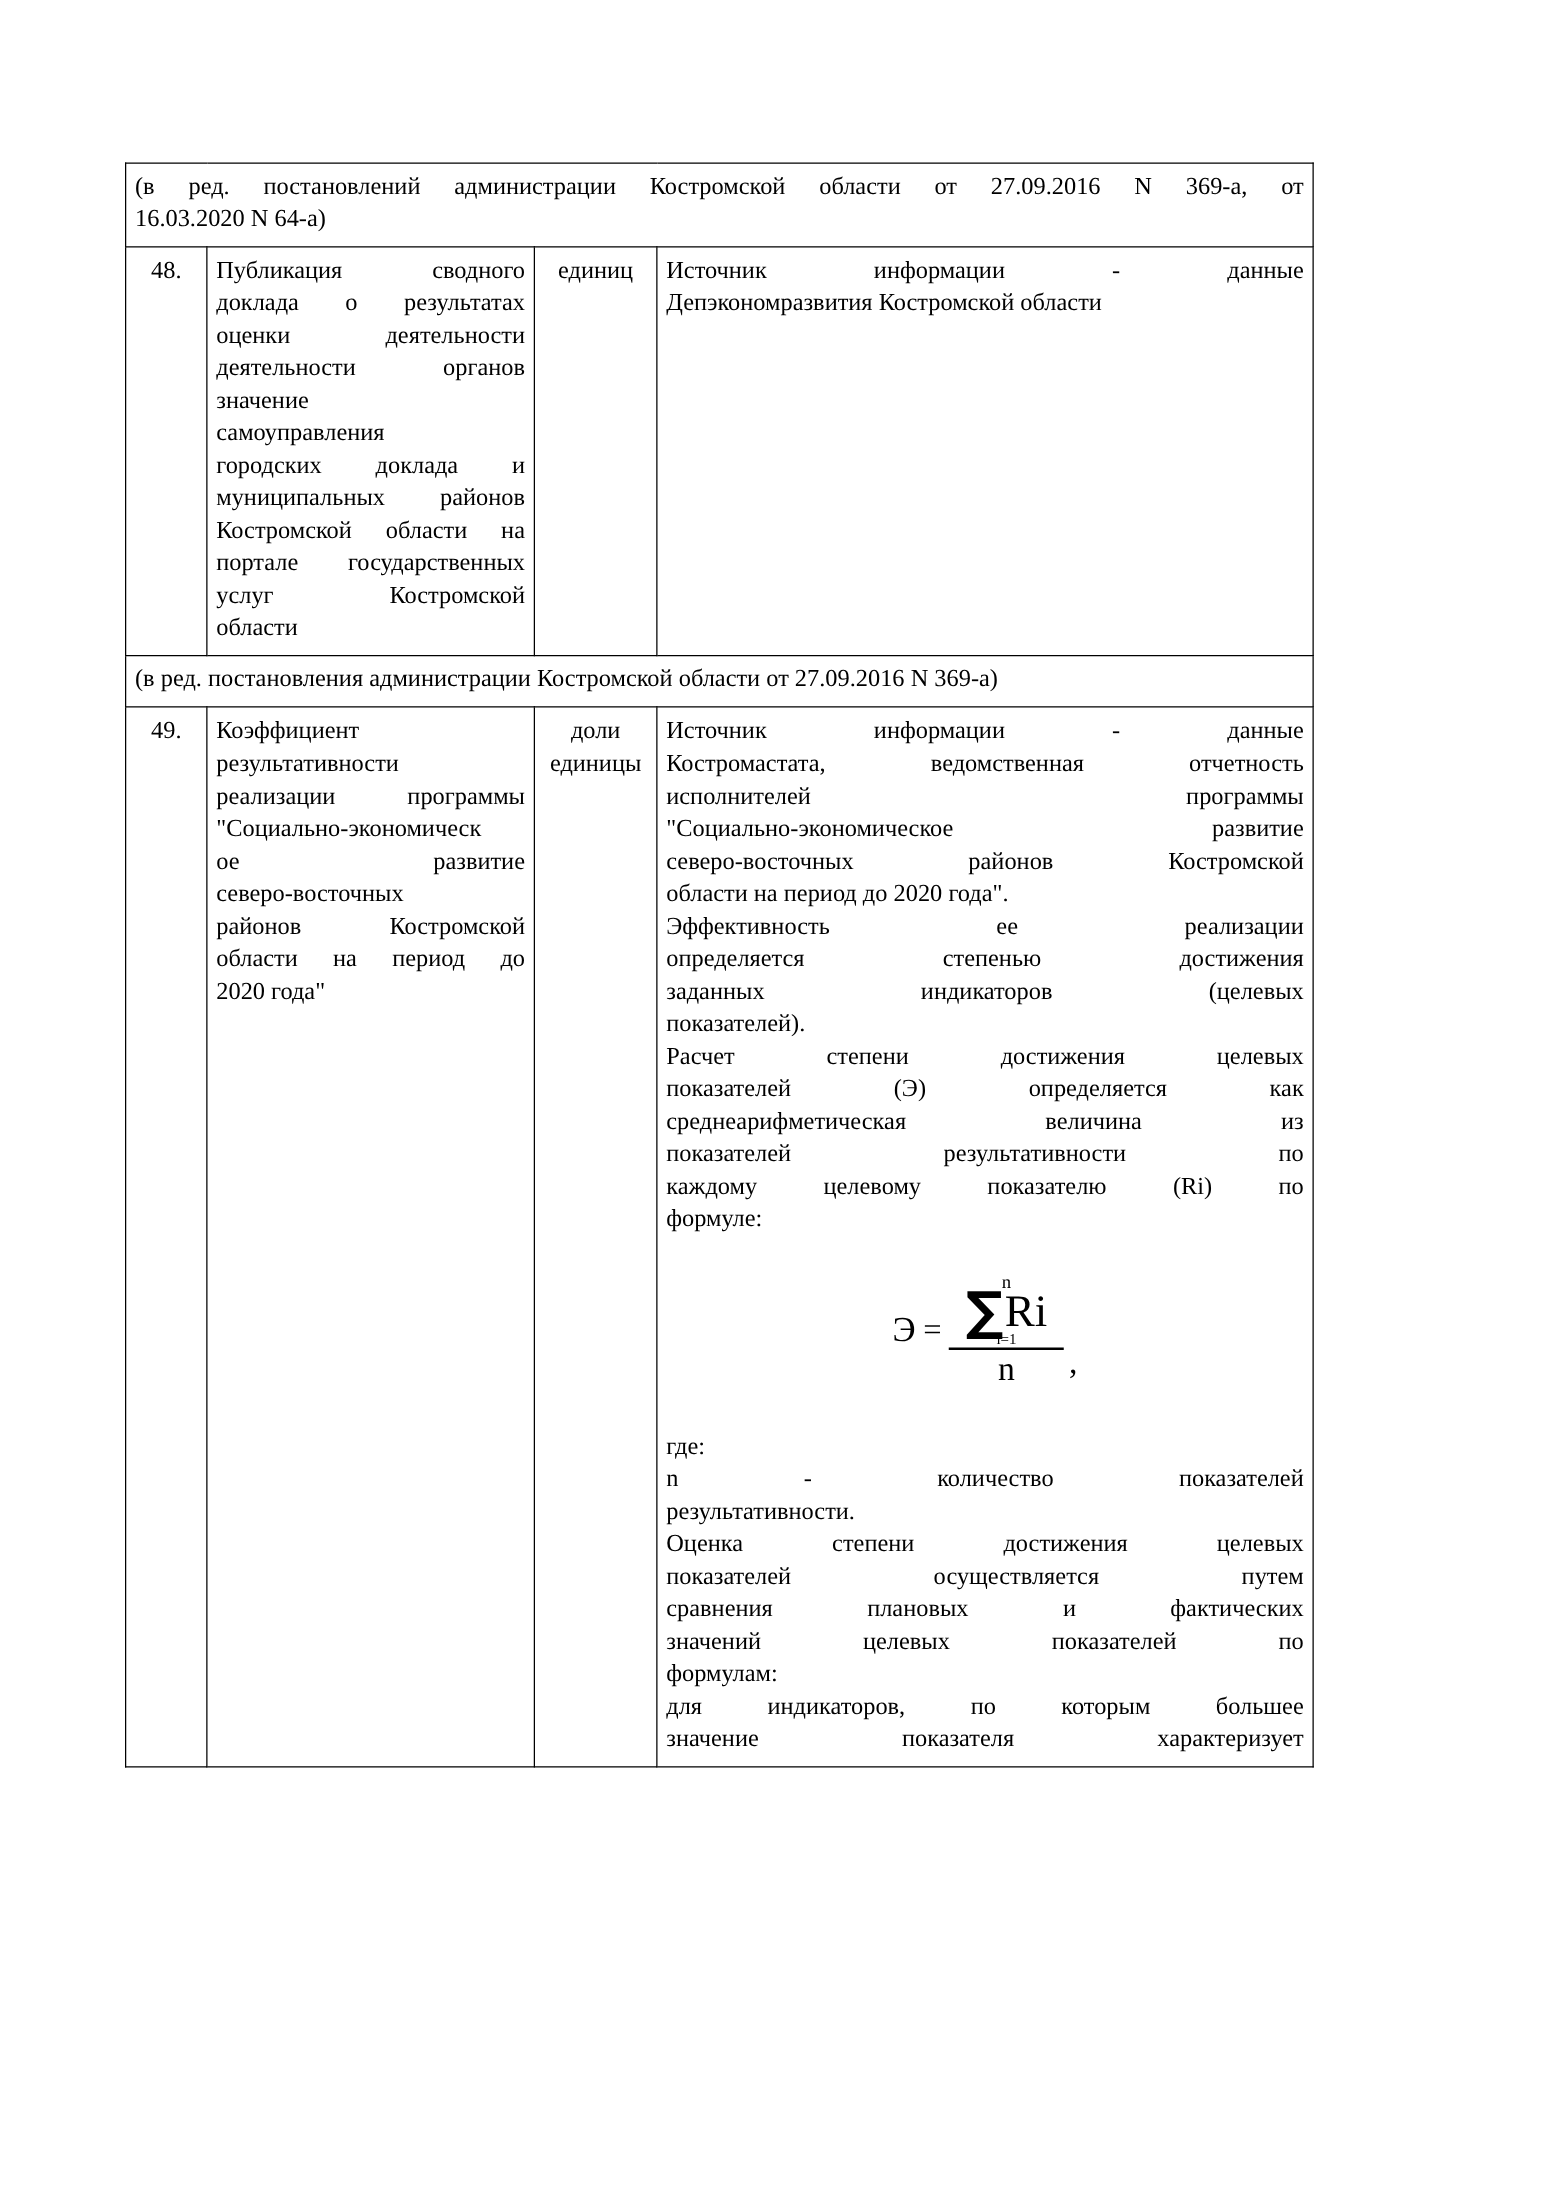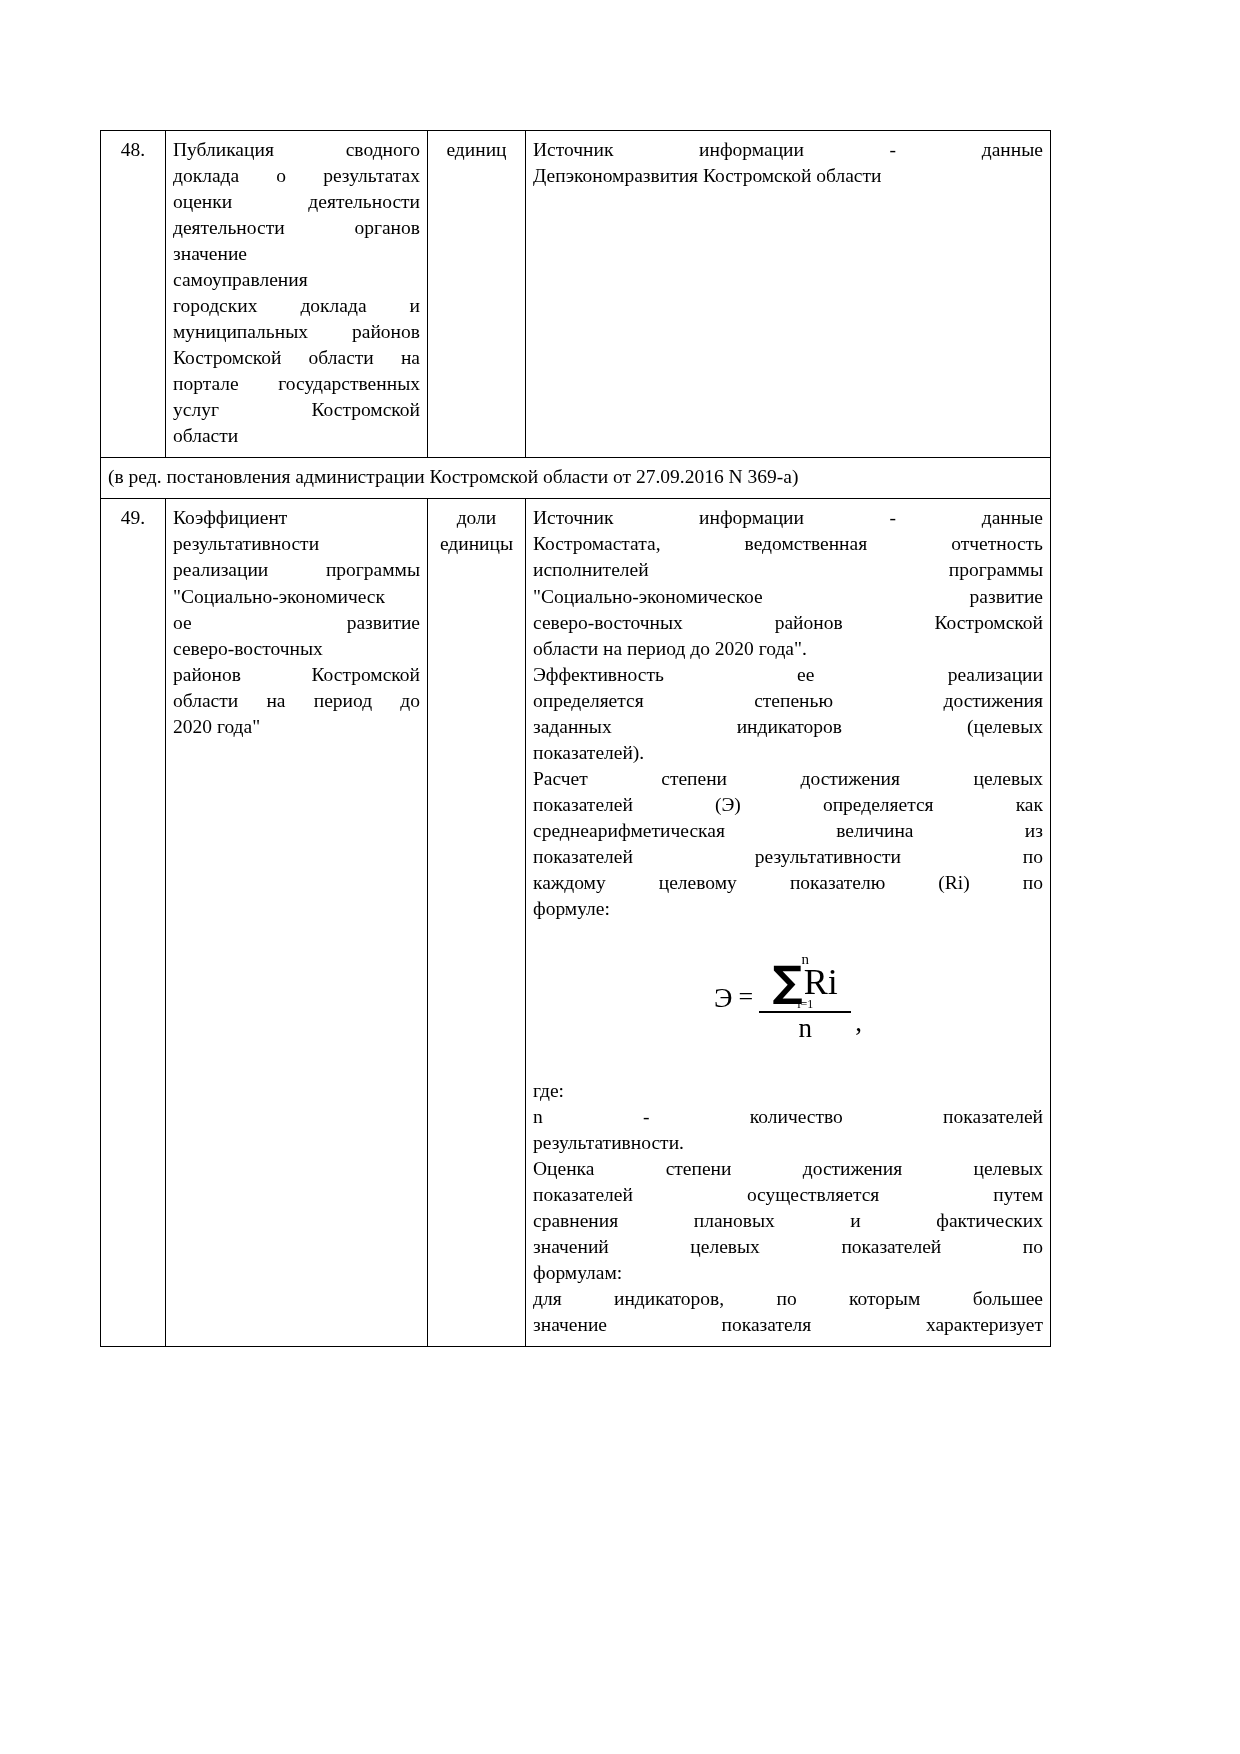--- a/index.html
+++ b/index.html
@@ -138,20 +138,26 @@
 
   <table class="doc-table">
     <colgroup>
       <col class="c-num">
       <col class="c-name">
       <col class="c-unit">
       <col class="c-src">
     </colgroup>
     <tbody>
 
+      <tr class="note-row">
+        <td colspan="4">
+          <span class="j-line">(в ред. постановлений администрации Костромской области от 27.09.2016 N 369-а, от</span>
+          <span class="j-last">16.03.2020 N 64-а)</span>
+        </td>
+      </tr>
 
       <tr>
         <td class="cell-num">48.</td>
 
         <td class="cell-just">
           <span class="j-line">Публикация сводного</span>
           <span class="j-line">доклада о результатах</span>
           <span class="j-line">оценки деятельности</span>
           <span class="j-line">деятельности органов</span>
           <span class="j-last">значение</span>

